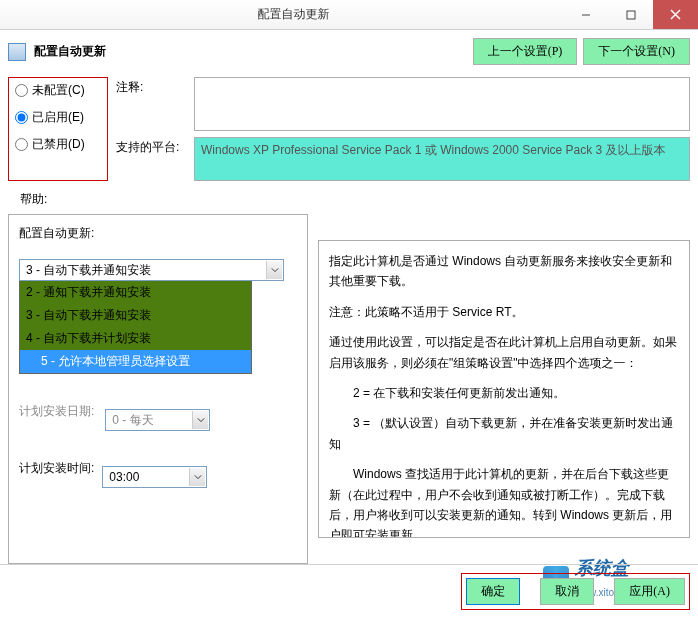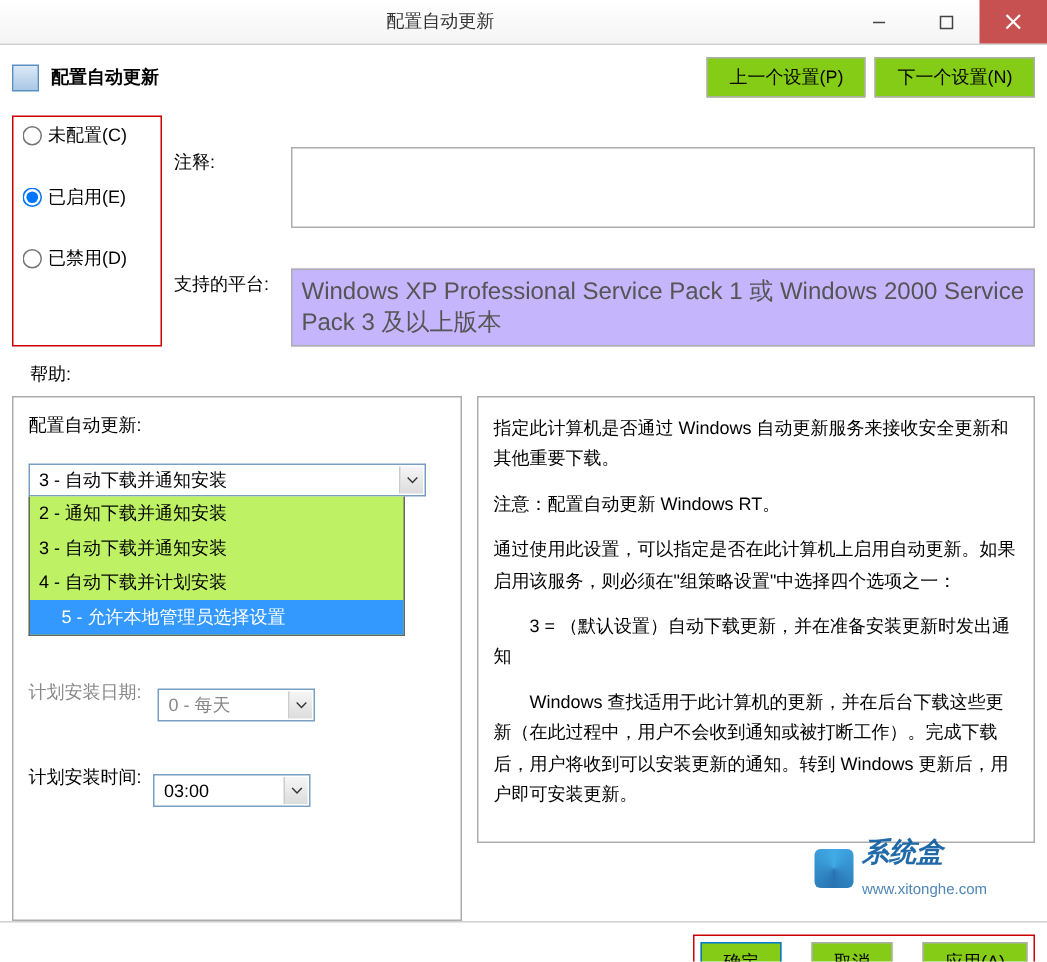--- a/index.html
+++ b/index.html
@@ -49,77 +49,78 @@
   margin-bottom: 12px;
 }
 .header-row .policy-icon {
   width: 18px; height: 18px;
   border: 1px solid #5a8fc2;
   background: linear-gradient(#dce9f6,#aac8e6);
 }
 .header-row .policy-title { font-size: 12px; font-weight: bold; }
 .nav-btns { margin-left: auto; display: flex; gap: 6px; }
 button.std {
-  font-family: Liberation Sans, sans-serif;
+  font-family: Liberation Serif, serif;
   font-size: 12px;
   padding: 4px 14px;
-  background: #84cc16;
+  background: #86efac;
   border: 1px solid #adadad;
   cursor: pointer;
 }
 button.std.default { border: 1px solid #0078d7; }
 .config-grid {
   display: flex;
   gap: 8px;
   margin-bottom: 10px;
 }
 .radio-col {
   width: 100px;
   border: 1px solid #c00;
   padding: 4px 6px;
   display: flex;
   flex-direction: column;
-  gap: 24px;
+  gap: 10px;
 }
 .radio-row { display: flex; align-items: center; gap: 4px; }
 .radio-row input { margin: 0; }
 .comment-col { flex: 1; display: flex; flex-direction: column; gap: 6px; }
-.labeled { display: flex; gap: 8px; margin-top: 21px; }
+.labeled { display: flex; gap: 8px; }
 .labeled > .lab { width: 70px; text-align: left; padding-top: 2px; }
 .textbox {
   flex: 1;
   border: 1px solid #adadad;
   background: #fff;
   min-height: 54px;
   padding: 4px;
   font-size: 12px;
   resize: none;
   font-family: inherit;
   overflow: auto;
 }
 .supported {
   flex: 1;
   border: 1px solid #adadad;
-  background: #c4b5fd;
+  background: #5eead4;
   min-height: 44px;
   padding: 4px 6px;
   color: #555;
-  font-size: 16px;
+  font-size: 12px;
 }
 .split-headers {
   display: flex;
   margin-top: 10px;
 }
 .split-headers > div { font-size: 12px; }
 .split-headers .lh { width: 300px; }
 .split-headers .rh { flex: 1; margin-left: 12px; }
 .panels {
   display: flex;
   gap: 10px;
   margin-top: 6px;
+  align-items: center;
 }
 .panel-left, .panel-right {
   border: 1px solid #adadad;
   background: #fff;
 }
 .panel-left { width: 300px; height: 350px; padding: 10px; overflow: hidden; }
 .panel-right { flex: 1; height: 298px; padding: 10px; overflow: auto; line-height: 1.7; }
 .panel-right p { margin-bottom: 10px; }
 .field-label { margin-bottom: 4px; }
 .select-wrap { position: relative; width: 265px; margin-top: 17px; }
@@ -136,22 +137,22 @@
   position: absolute; right: 2px; top: 2px;
   width: 16px; height: 18px;
   background: linear-gradient(#f6f6f6,#dcdcdc);
   border-left: 1px solid #ccc;
   display:flex;align-items:center;justify-content:center;
 }
 .select-arrow svg { width: 8px; height: 8px; }
 .options-list {
   border: 1px solid #666;
   border-top: none;
-  background: #bef264;
-  width: 251px;
+  background: #4d7c0f;
+  width: 233px;
 }
 .option {
   padding: 3px 6px;
   cursor: pointer;
 }
 .option.hl { background: #3399ff; color: #fff; padding-left: 21px; }
 .select-wrap.small { width: 105px; display: inline-block; }
 .time-row { margin-top: 18px; display: flex; align-items: center; gap: 8px; }
 .footer {
   border-top: 1px solid #d0d0d0;
@@ -301,22 +302,23 @@
                   <path d="M1 3 L5 7 L9 3" fill="none" stroke="#333" stroke-width="1.2"></path>
                 </svg>
             </span>
           </div>
         </div>
       </div>
     </div>
 
     <div class="panel-right">
       <p>指定此计算机是否通过 Windows 自动更新服务来接收安全更新和其他重要下载。</p>
-      <p>注意：配置自动更新 Windows RT。</p>
+      <p>注意：此策略不适用于 Service RT。</p>
       <p>通过使用此设置，可以指定是否在此计算机上启用自动更新。如果启用该服务，则必须在"组策略设置"中选择四个选项之一：</p>
+      <p>　　2 = 在下载和安装任何更新前发出通知。</p>
       <p>　　3 = （默认设置）自动下载更新，并在准备安装更新时发出通知</p>
       <p>　　Windows 查找适用于此计算机的更新，并在后台下载这些更新（在此过程中，用户不会收到通知或被打断工作）。完成下载后，用户将收到可以安装更新的通知。转到 Windows 更新后，用户即可安装更新。</p>
     </div>
   </div>
 </div>
 
 <div class="watermark">
   <span class="logo"></span>
   <span>
     <span>系统盒</span><br>

